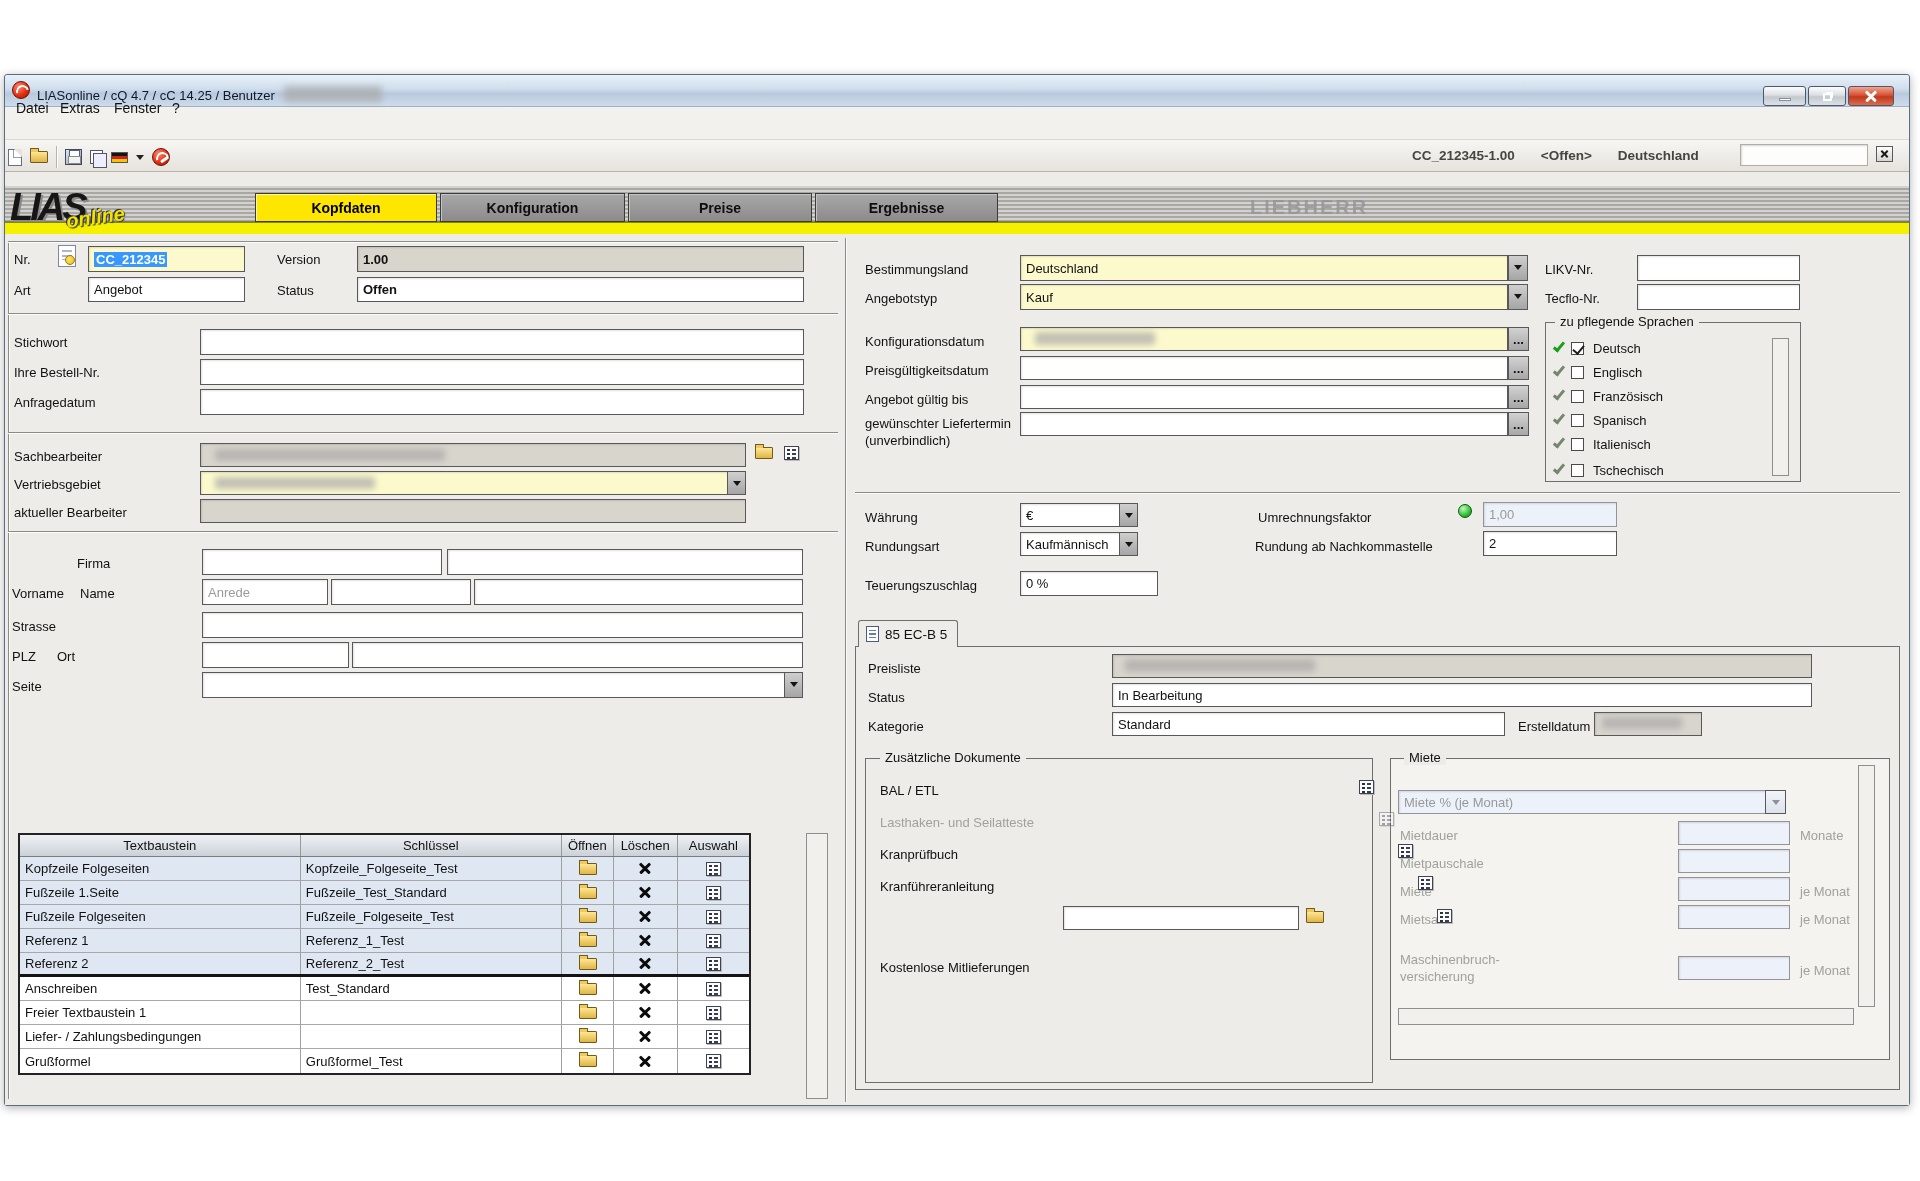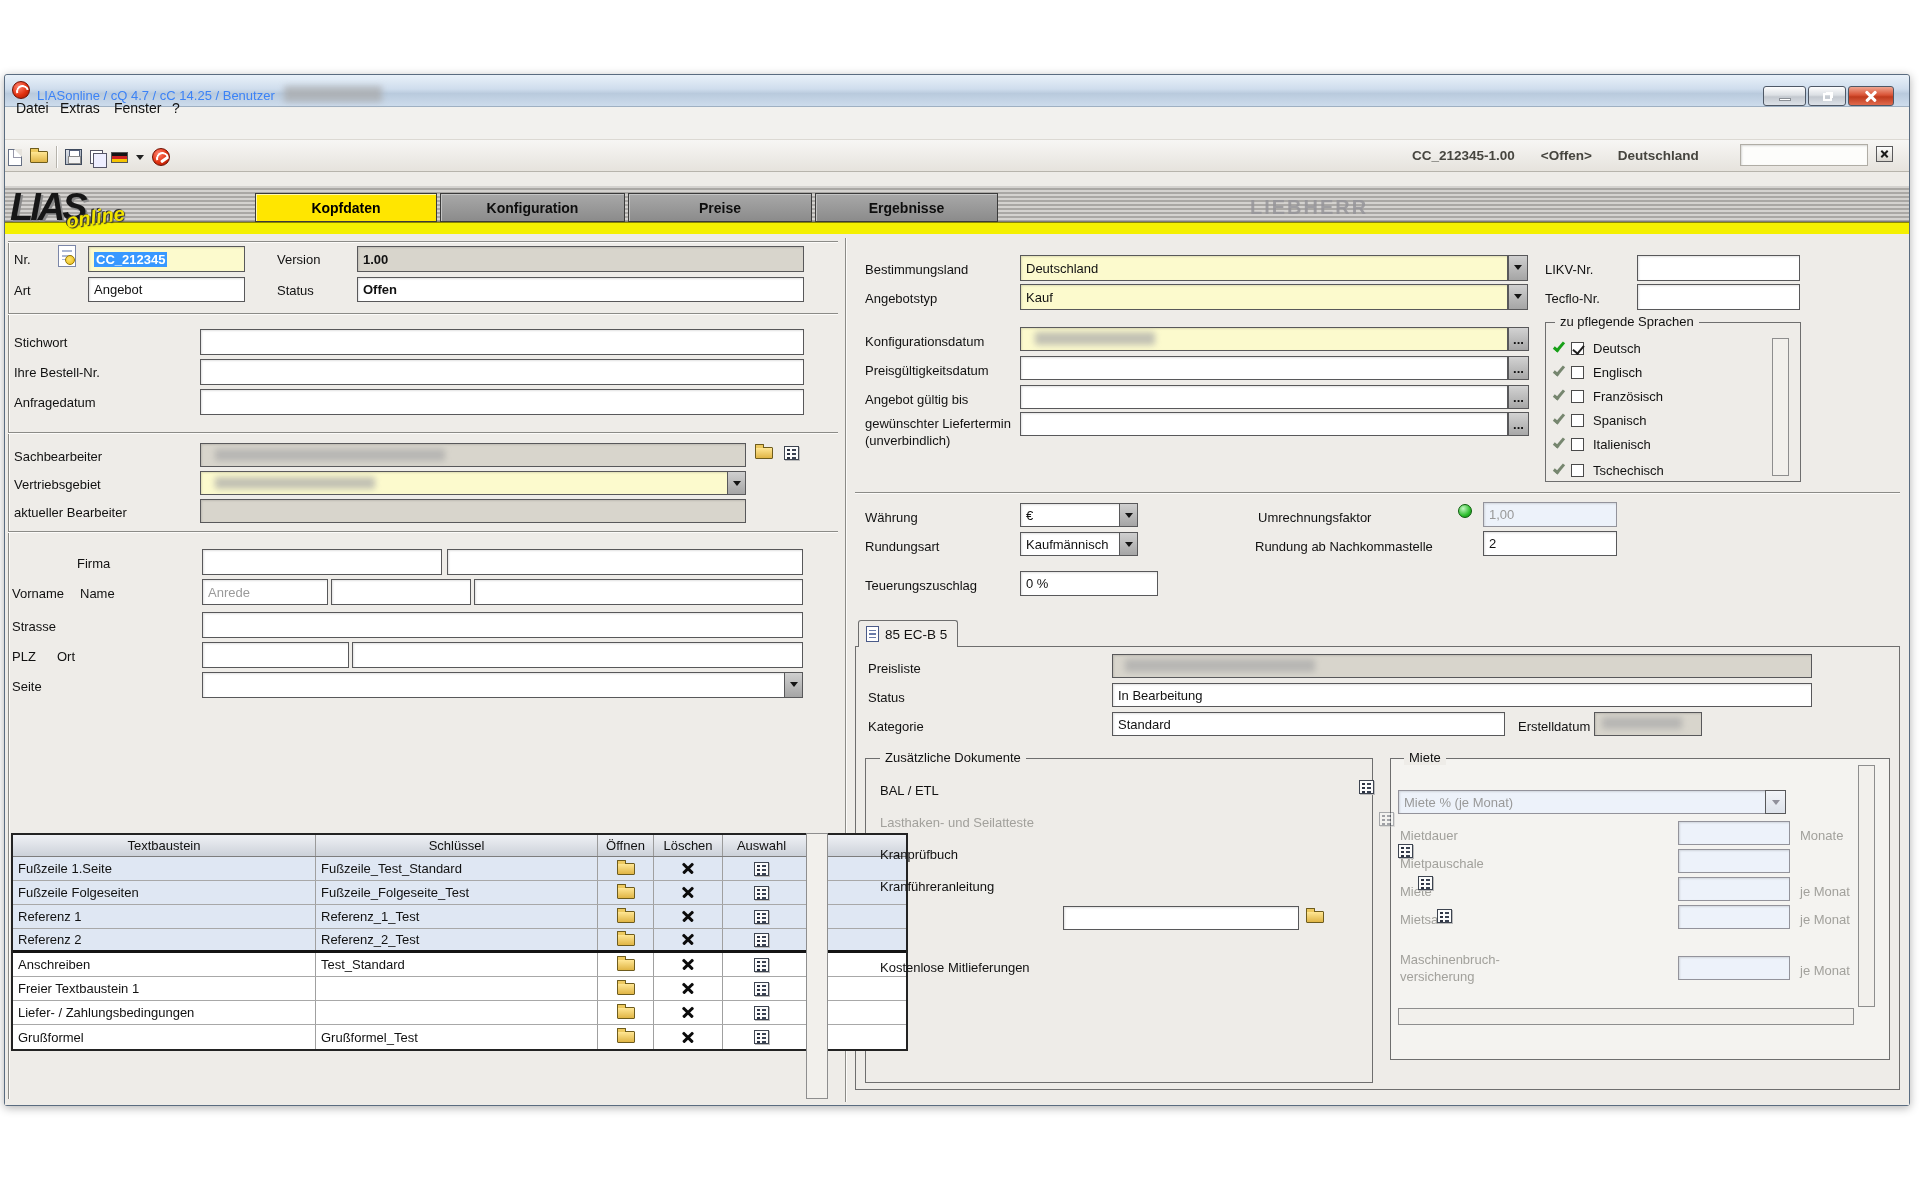--- a/index.html
+++ b/index.html
@@ -1,20 +1,20 @@
 <!DOCTYPE html>
 <html><head>
 <meta charset="utf-8">
 <style>
 *{margin:0;padding:0;box-sizing:border-box}
 body{background:#fff;font-family:"Liberation Sans",sans-serif}
 #screen{position:relative;width:1920px;height:1181px;background:#fff;overflow:hidden}
 #win{position:absolute;left:4px;top:74px;width:1906px;height:1032px;border:1px solid #5a6c80;border-radius:3px;box-shadow:0 2px 10px rgba(0,0,0,.3);background:#eeece8}
 #titlebar{position:absolute;left:5px;top:75px;width:1904px;height:32px;background:linear-gradient(#e9f1f9,#cfdded 45%,#b9cadd 60%,#cddcec);border-radius:3px 3px 0 0;border-bottom:1px solid #9fb0c2}
-.title-text{position:absolute;font-size:13px;color:#3b82f6;white-space:nowrap}
+.title-text{position:absolute;font-size:13px;color:#0f172a;white-space:nowrap}
 .cap{position:absolute;border:1px solid #4e5866;border-radius:3px;background:linear-gradient(#fdfdfd,#dbdfe4 45%,#c3c8cf 55%,#dde2e8);display:flex;align-items:center;justify-content:center}
 .cap.close{background:linear-gradient(#f0a590,#d95336 45%,#bf3a1d 55%,#e06a4d)}
 .g-min{width:12px;height:3px;background:#fff;border:1px solid #8a8f96;margin-top:7px}
 .g-rest{width:9px;height:8px;border:2px solid #fff;box-shadow:2px -2px 0 -1px #fff;margin-top:1px}
 .g-x{position:relative;width:12px;height:12px}
 .g-x::before,.g-x::after{content:"";position:absolute;left:-1px;top:5px;width:14px;height:2.5px;background:#fff;border-radius:1px}
 .g-x::before{transform:rotate(45deg)}.g-x::after{transform:rotate(-45deg)}
 #menubar{position:absolute;left:5px;top:107px;width:1904px;height:33px;background:#f2f1ee;border-bottom:1px solid #dcd9d3}
 .menu-item{position:absolute;top:98px;font-size:14px;color:#111;padding:2px 4px;cursor:default}
 #toolbar{position:absolute;left:5px;top:140px;width:1904px;height:32px;background:linear-gradient(#f7f6f4,#e6e3dd);border-bottom:1px solid #b7b4ac}
@@ -70,21 +70,21 @@
 .i-doc::before{content:"";position:absolute;left:3px;top:4px;right:3px;height:10px;background:repeating-linear-gradient(#aab7d4 0 2px,transparent 2px 4.5px)}
 .i-doc::after{content:"";position:absolute;right:0;bottom:1px;width:8px;height:8px;background:radial-gradient(circle at 40% 40%,#ffe66b,#e8b714);border-radius:50%;border:1px solid #9a7b00}
 .icon-abs{position:absolute;z-index:3}
 .i-list{width:15px;height:14px;background:#fbfbfb;border:1px solid #3d4450;position:relative;display:inline-block;box-shadow:1px 1px 0 #bbb}
 .i-list::before{content:"";position:absolute;left:2px;top:2px;width:3px;height:10px;background:repeating-linear-gradient(#2a3040 0 2px,transparent 2px 4px)}
 .i-list::after{content:"";position:absolute;left:7px;top:2px;right:2px;height:10px;background:repeating-linear-gradient(#3a4252 0 2px,transparent 2px 4px)}
 .i-list.dim{opacity:.4}
 .i-x{width:14px;height:14px;position:relative;display:inline-block}
 .i-x::before,.i-x::after{content:"";position:absolute;left:0;top:5.5px;width:14px;height:2.6px;background:#0b0b0b;border-radius:1px}
 .i-x::before{transform:rotate(45deg)}.i-x::after{transform:rotate(-45deg)}
-#tb{position:absolute;left:11px;top:833px;width:897px;border:2px solid #232323;background:#fff;z-index:2}
+#tb{position:absolute;left:18px;top:833px;width:733px;border:2px solid #232323;background:#fff;z-index:2}
 .tb-h{display:flex;height:22px;background:linear-gradient(#eff1f5,#ccd1d9);border-bottom:1px solid #7d7d7d}
 .tb-h>div{font-size:13px;color:#111;display:flex;align-items:center;justify-content:center;border-right:1px solid #9a9a9a}
 .tb-r{display:flex;height:24px;border-bottom:1px solid #a8a8a8;background:#fff}
 .tb-r.blue{background:#dfe7f3}
 .tb-r.thick{border-bottom:3px solid #141414}
 .tc{font-size:13px;color:#111;display:flex;align-items:center;padding:0 5px;white-space:nowrap;overflow:hidden;border-right:1px solid #a0a0a0}
 .tci{display:flex;align-items:center;justify-content:center;border-right:1px solid #a0a0a0}
 .w1{width:303px}.w2{width:282px}.w3{width:56px}.w4{width:69px}.w5{width:77px;border-right:none!important}
 .sb{position:absolute;background:#f2f0ec;border:1px solid #8e8e8e;z-index:3}
 .sbtn{position:absolute;background:linear-gradient(#fcfcfb,#d8d5d0);border:1px solid #8e8e8e;display:flex;align-items:center;justify-content:center}
@@ -237,20 +237,33 @@
   
   <div id="tb">
     <div class="tb-h">
       <div class="w1">Textbaustein</div>
       <div class="w2">Schlüssel</div>
       <div class="w3">Öffnen</div>
       <div class="w4">Löschen</div>
       <div class="w5">Auswahl</div>
     </div>
     <div class="tb-r blue">
+        <div class="tc w1">Kopfzeile Folgeseiten</div>
+        <div class="tc w2">Kopfzeile_Folgeseite_Test</div>
+        <div class="tci w3">
+          <span class="i-folder"></span>
+        </div>
+        <div class="tci w4">
+          <span class="i-x"></span>
+        </div>
+        <div class="tci w5">
+          <span class="i-list"></span>
+        </div>
+      </div>
+    <div class="tb-r blue">
         <div class="tc w1">Fußzeile 1.Seite</div>
         <div class="tc w2">Fußzeile_Test_Standard</div>
         <div class="tci w3">
           <span class="i-folder"></span>
         </div>
         <div class="tci w4">
           <span class="i-x"></span>
         </div>
         <div class="tci w5">
           <span class="i-list"></span>

